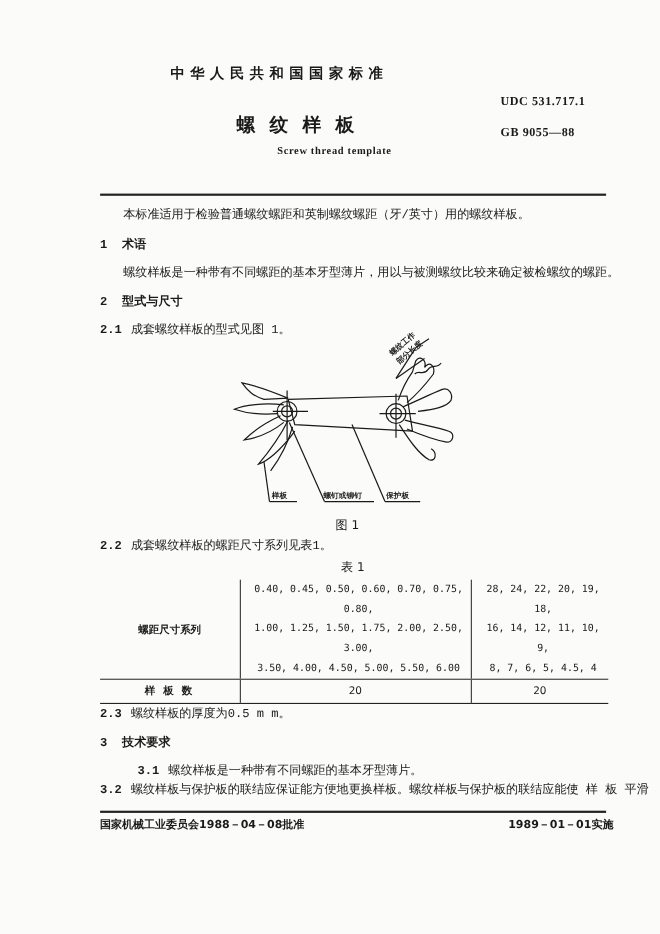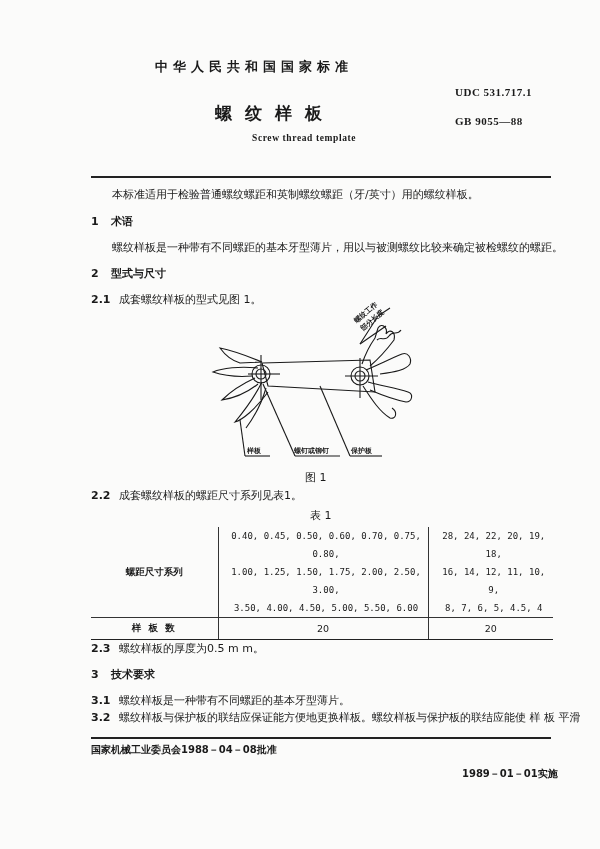--- a/index.html
+++ b/index.html
@@ -8,21 +8,21 @@
     background: #fbfbfa; color: #1a1a1a;
     font-family: "DejaVu Sans", "Liberation Sans", sans-serif;
   }
   .abs { position: absolute; }
   .hdr-org { left: 155px; top: 58px; font-size: 13px; font-weight: bold; letter-spacing: 5px; }
   .udc { left: 455px; top: 86px; font-size: 11px; font-weight: bold; font-family: "Liberation Serif", serif; letter-spacing: 0.5px; }
   .title { left: 215px; top: 102px; font-size: 17px; font-weight: bold; letter-spacing: 13px; }
   .gb { left: 455px; top: 115px; font-size: 11px; font-weight: bold; font-family: "Liberation Serif", serif; letter-spacing: 0.5px; }
   .subtitle { left: 210px; top: 133px; font-size: 9.5px; font-weight: bold; font-family: "Liberation Serif", serif; letter-spacing: 0.6px; padding-left: 42px; }
   .rule { left: 91px; width: 460px; background: #222; }
-  .p { font-size: 11px; white-space: nowrap; }
+  .p { font-size: 11px; white-space: nowrap; font-family: Liberation Mono, monospace; }
   .bold { font-weight: bold; }
   .secnum { font-weight: bold; display: inline-block; }
   table.t1 { position: absolute; left: 91px; top: 527px; width: 462px; border-collapse: collapse; font-size: 9.5px; }
   table.t1 td { border-left: 1px solid #333; padding: 0; text-align: center; vertical-align: middle; }
   table.t1 td:first-child { border-left: none; }
   table.t1 tr.head td { height: 36px; border-top: 1.5px solid #222; border-bottom: 1.2px solid #333; }
   table.t1 tr.body td { height: 65px; border-bottom: 1.2px solid #333; }
   table.t1 tr.cnt td { height: 21px; border-bottom: 1.5px solid #222; }
   .tl { text-align: right; padding-left: 6px !important; line-height: 18px; font-family: "DejaVu Sans Mono", monospace; font-size: 9px; }
   .spaced { letter-spacing: 6px; font-weight: bold; }
@@ -133,21 +133,21 @@
 </tbody>
   </table>
 
 <div class="abs p" style="left:91px;top:641px;">
   <span class="secnum" style="width:28px;">2.3</span><span>螺纹样板的厚度为0.5 m m。</span>
 </div>
 <div class="abs p bold" style="left:91px;top:667px;">
   <span class="secnum" style="width:20px;">3</span><span>技术要求</span>
 </div>
 <div class="abs p" style="left:91px;top:693px;">
-  <span class="secnum" style="width:28px;">3.1</span><span>螺纹样板是一种带有不同螺距的基本牙型薄片。</span>
+  <span class="secnum" style="width:28px;margin-left:34px;">3.1</span><span>螺纹样板是一种带有不同螺距的基本牙型薄片。</span>
 </div>
 <div class="abs p" style="left:91px;top:710px;">
   <span class="secnum" style="width:28px;">3.2</span><span>螺纹样板与保护板的联结应保证能方便地更换样板。螺纹样板与保护板的联结应能使 样 板 平滑</span>
 </div>
 
 <div class="abs rule" style="top:737px;height:1.5px;"></div>
 <div class="abs" style="left:91px;top:743px;font-size:10px;font-weight:bold;">国家机械工业委员会1988－04－08批准</div>
-<div class="abs" style="left:462px;top:743px;font-size:10px;font-weight:bold;margin-top:24px;">1989－01－01实施</div>
+<div class="abs" style="left:462px;top:743px;font-size:10px;font-weight:bold;">1989－01－01实施</div>
 
 </body></html>

